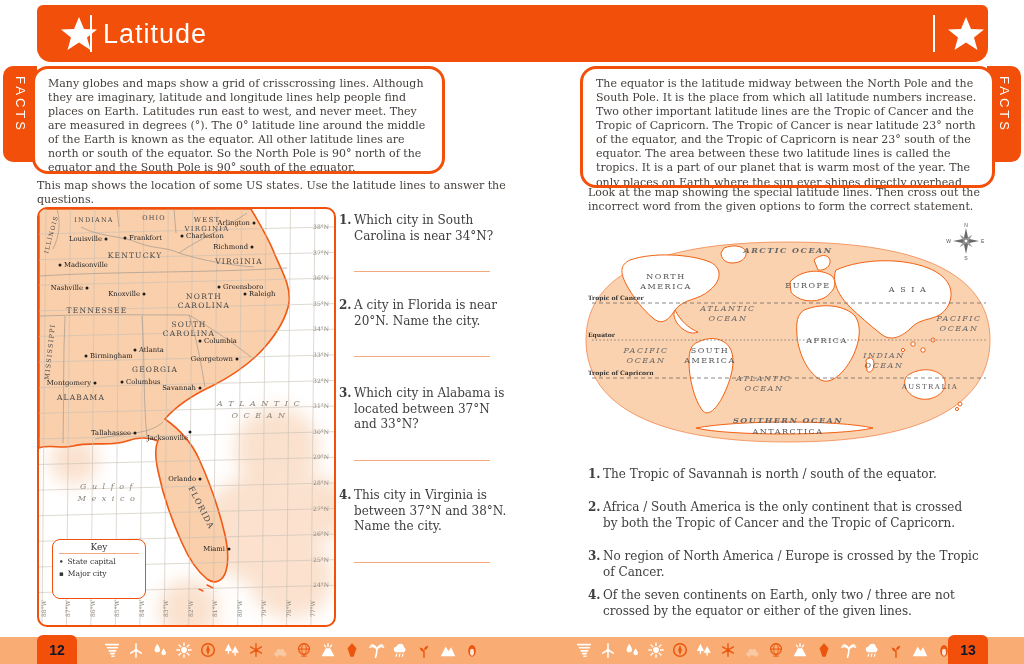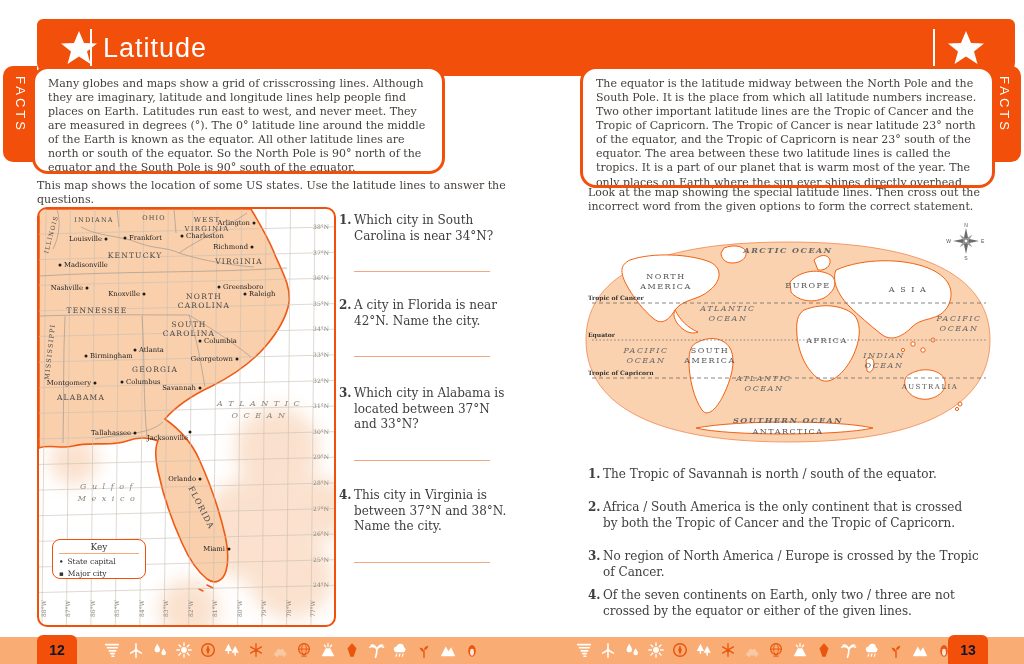--- a/index.html
+++ b/index.html
@@ -1,20 +1,20 @@
 <!DOCTYPE html>
 <html><head>
 <meta charset="utf-8">
 <style>
   html,body{margin:0;padding:0;background:#fff;}
   #spread{position:relative;width:1024px;height:664px;background:#fff;overflow:hidden;
     font-family:"DejaVu Serif",serif;color:#3e3e3e;}
   
-  .band{position:absolute;left:37px;top:19px;width:951px;height:57px;background:#f2500a;
-    border-radius:6px 6px 14px 14px;padding-left:27px;}
+  .band{position:absolute;left:37px;top:5px;width:951px;height:57px;background:#f2500a;
+    border-radius:6px 6px 14px 14px;}
   .band .title{position:absolute;top:50%;transform:translateY(-50%);color:#fff;
     font-family:"Liberation Sans",sans-serif;font-size:27px;letter-spacing:1px;font-weight:400;}
   .t-left{left:66px;}
   .t-right{right:66px;text-align:right;}
   .hsep{position:absolute;top:10px;width:2px;height:37px;background:#fff;}
   .star{position:absolute;top:9px;width:40px;height:40px;}
   
   .ftab{position:absolute;top:66px;width:34px;height:96px;background:#f2500a;}
   .ftab-l{left:3px;border-radius:10px 0 0 10px;}
   .ftab-r{left:987px;border-radius:0 10px 10px 0;}
@@ -26,21 +26,21 @@
     padding:8px 13px;font-size:11px;line-height:1.28;color:#453f3b;overflow:hidden;}
   .fbox-l{left:32px;top:66px;width:381px;height:86px;}
   .fbox-r{left:580px;top:66px;width:383px;height:100px;}
   .intro{position:absolute;font-size:11px;line-height:1.3;color:#453f3b;}
   .intro-l{left:37px;top:179px;width:478px;}
   .intro-r{left:588px;top:186px;width:402px;}
   
   #usmap{position:absolute;left:37px;top:207px;width:295px;height:416px;
     border:2.5px solid #f2500a;border-radius:10px;overflow:hidden;background:#fff;}
   #keybox{position:absolute;left:13px;top:330px;width:80px;background:#fff;
-    border:1.5px solid #f2500a;border-radius:8px;padding:2px 6px 0;}
+    border:1.5px solid #f2500a;border-radius:8px;padding:2px 6px 20px;}
   #keybox .kt{text-align:center;font-size:9px;color:#333;border-bottom:1px solid #f5a97d;padding-bottom:1px;}
   #keybox .ki{font-size:7.5px;color:#333;margin-top:3px;}
   #keybox .ki b{font-size:7px;margin-right:4px;}
   
   .qcol{position:absolute;left:339px;top:210px;width:172px;}
   .q{position:absolute;left:0;}
   .qrow{display:flex;}
   .qnum{font-weight:bold;font-size:12px;width:15px;flex:none;}
   .qtxt{font-size:12px;line-height:1.3;}
   .aline{height:1px;border-bottom:1.5px solid #f3a87d;width:136px;margin:26px 0 0 15px;}
@@ -269,21 +269,21 @@
     <div class="q" style="top:3px">
       <div class="qrow">
           <span class="qnum">1.</span>
       <span class="qtxt">Which city in South Carolina is near 34°N?</span>
         </div>
       <div class="aline"></div>
     </div>
     <div class="q" style="top:88px">
       <div class="qrow">
           <span class="qnum">2.</span>
-      <span class="qtxt">A city in Florida is near 42°N. Name the city.</span>
+      <span class="qtxt">A city in Florida is near 20°N. Name the city.</span>
         </div>
       <div class="aline"></div>
     </div>
     <div class="q" style="top:176px">
       <div class="qrow">
           <span class="qnum">3.</span>
       <span class="qtxt">Which city in Alabama is located between 37°N and 33°N?</span>
         </div>
       <div class="aline"></div>
     </div>

